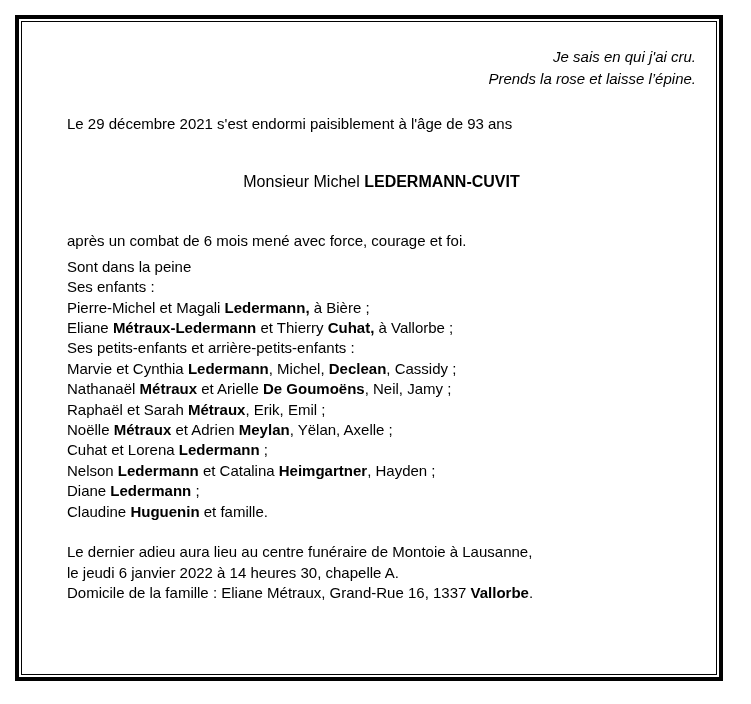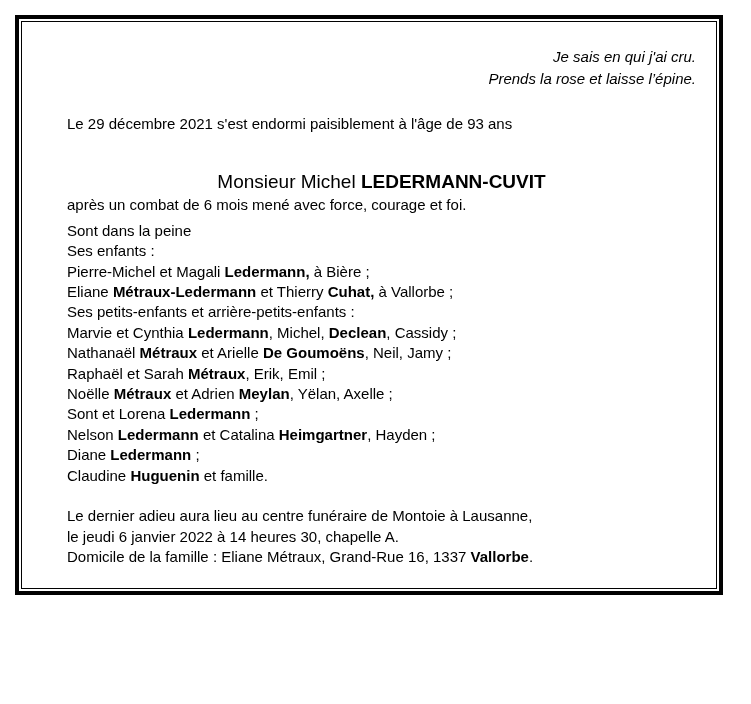--- a/index.html
+++ b/index.html
@@ -7,21 +7,21 @@
     width: 751px; height: 704px;
     background: #ffffff;
     color: #000000;
     font-family: "Liberation Sans", "DejaVu Sans", sans-serif;
     position: relative;
     overflow: hidden;
   }
   .frame-outer {
     position: absolute;
     left: 15px; top: 15px;
-    width: 708px; height: 580px;
+    width: 708px; height: 666px;
     box-sizing: border-box;
     border: 4px solid #010101;
   }
   .frame-inner {
     position: absolute;
     inset: 2px;
     box-sizing: border-box;
     border: 1px solid #010101;
     padding: 0 20px 0 45px;
     overflow: hidden;
@@ -34,25 +34,25 @@
   .epigraph {
     margin-top: 24px;
     text-align: right;
     font-style: italic;
   }
   .epigraph .line { line-height: 22px; }
   .intro { margin-top: 24px; }
   .title {
     margin-top: 35px;
     text-align: center;
-    font-size: 19px;
+    font-size: 16px;
     line-height: 26px;
     white-space: pre-wrap;
   }
-  .subtitle { }
+  .subtitle { margin-top: 36px; }
   .family  { margin-top: 5px; }
   .funeral { margin-top: 20px; }
   b { font-weight: bold; }
 </style>
 </head>
 <body>
 
 <div class="frame-outer">
   <div class="frame-inner">
 
@@ -70,21 +70,21 @@
     <div class="family">
         <div class="line"><span>Sont dans la peine</span></div>
         <div class="line"><span>Ses enfants :</span></div>
         <div class="line"><span>Pierre-Michel et Magali </span><b>Ledermann,</b><span> à Bière ;</span></div>
         <div class="line"><span>Eliane </span><b>Métraux-Ledermann</b><span> et Thierry </span><b>Cuhat,</b><span> à Vallorbe ;</span></div>
         <div class="line"><span>Ses petits-enfants et arrière-petits-enfants :</span></div>
         <div class="line"><span>Marvie et Cynthia </span><b>Ledermann</b><span>, Michel, </span><b>Declean</b><span>, Cassidy ;</span></div>
         <div class="line"><span>Nathanaël </span><b>Métraux</b><span> et Arielle </span><b>De Goumoëns</b><span>, Neil, Jamy ;</span></div>
         <div class="line"><span>Raphaël et Sarah </span><b>Métraux</b><span>, Erik, Emil ;</span></div>
         <div class="line"><span>Noëlle </span><b>Métraux</b><span> et Adrien </span><b>Meylan</b><span>, Yëlan, Axelle ;</span></div>
-        <div class="line"><span>Sont et Lorena </span><b>Ledermann</b><span> ;</span></div>
+        <div class="line"><span>Cuhat et Lorena </span><b>Ledermann</b><span> ;</span></div>
         <div class="line"><span>Nelson </span><b>Ledermann</b><span> et Catalina </span><b>Heimgartner</b><span>, Hayden ;</span></div>
         <div class="line"><span>Diane </span><b>Ledermann</b><span> ;</span></div>
         <div class="line"><span>Claudine </span><b>Huguenin</b><span> et famille.</span></div>
       </div>
 
     <div class="funeral">
         <div class="line"><span>Le dernier adieu aura lieu au centre funéraire de Montoie à Lausanne,</span></div>
         <div class="line"><span>le jeudi 6 janvier 2022 à 14 heures 30, chapelle A.</span></div>
         <div class="line"><span>Domicile de la famille : Eliane Métraux, Grand-Rue 16, 1337 </span><b>Vallorbe</b><span>.</span></div>
       </div>

